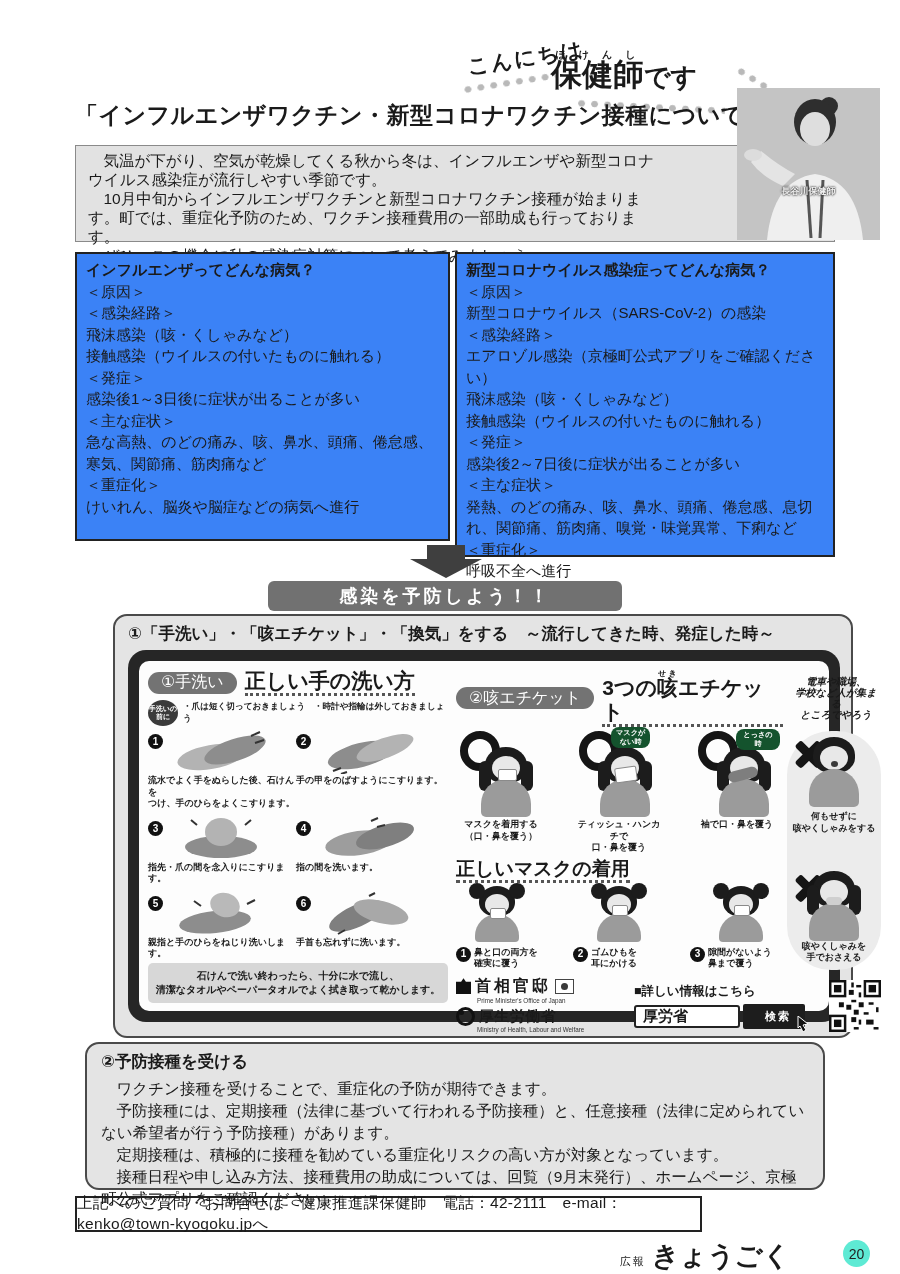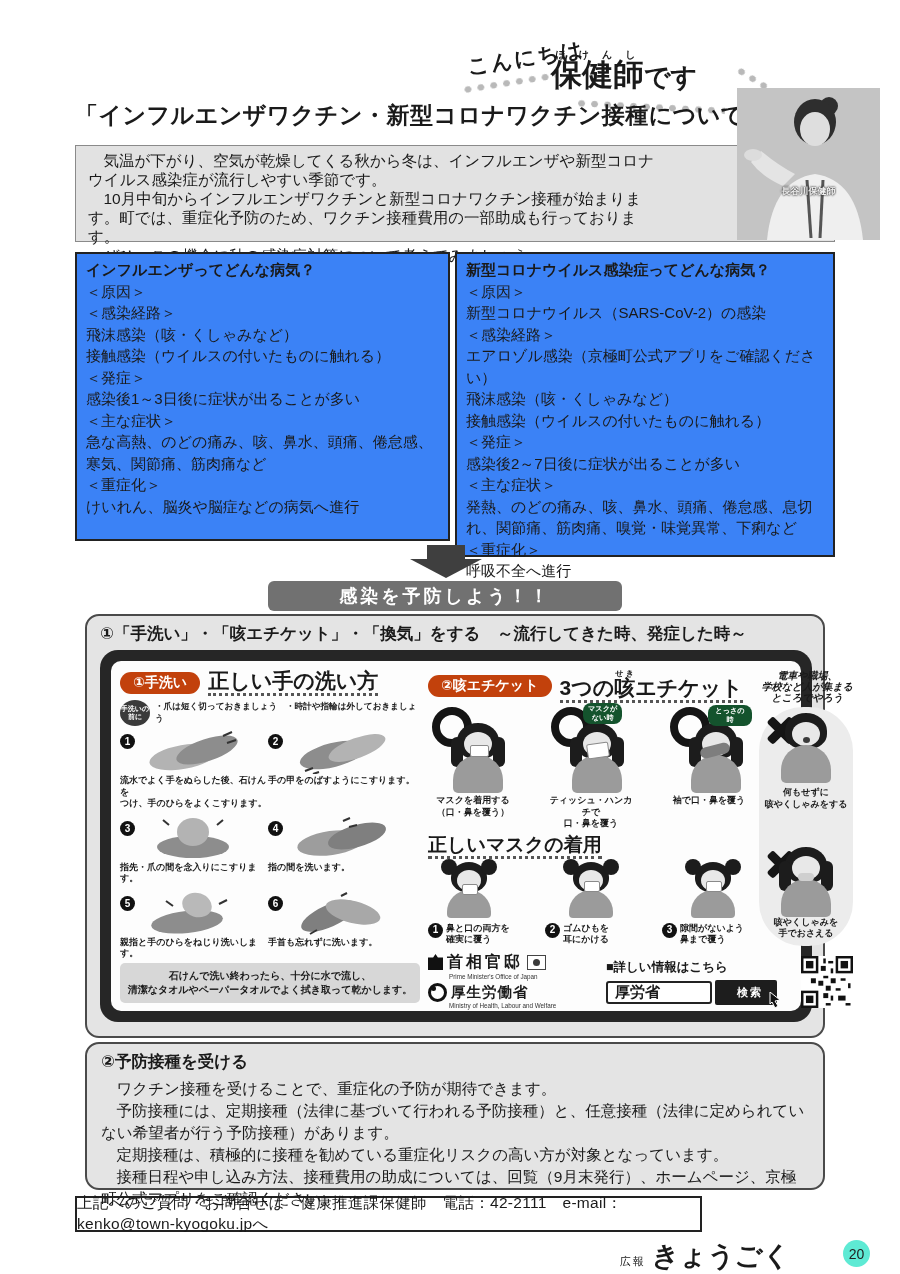--- a/index.html
+++ b/index.html
@@ -42,33 +42,33 @@
   
   .arrow-stem{position:absolute;left:427px;top:545px;width:38px;height:15px;background:#3f3f3f;}
   .arrow-head{position:absolute;left:410px;top:559px;width:0;height:0;
               border-left:36px solid transparent;border-right:36px solid transparent;border-top:19px solid #3f3f3f;}
   .banner{position:absolute;left:268px;top:581px;width:354px;height:30px;background:#717171;border-radius:6px;
           color:#fff;font-size:18px;font-weight:bold;letter-spacing:3px;display:flex;align-items:center;justify-content:center;}
 
   
   .sec{position:absolute;left:85px;width:740px;background:#e4e4e4;border:2px solid #4a4a4a;border-radius:14px;
        box-sizing:border-box;}
-  .sec1{top:614px;height:424px;padding:7px 13px;}
+  .sec1{top:614px;height:424px;padding:7px 13px;margin-left:28px;}
   .sec2{top:1042px;height:148px;padding:7px 14px;}
   .sec-heading{font-size:16.5px;font-weight:bold;margin:0 0 5px 0;}
   .sec2 p{margin:0;font-size:15.5px;line-height:22px;}
 
   
   .poster{width:712px;height:372px;background:#262626;border-radius:18px;box-sizing:border-box;padding:11px;}
   .poster-inner{width:100%;height:100%;background:#fdfdfd;border-radius:10px;box-sizing:border-box;
                 padding:8px 9px;display:flex;gap:8px;}
   .pcol-left{width:300px;flex:none;display:flex;flex-direction:column;}
   .pcol-right{flex:1;display:flex;flex-direction:column;}
 
-  .badge{background:#c2410c;color:#fff;border-radius:12px;height:22px;padding:0 13px;font-size:14px;font-weight:bold;
+  .badge{background:#737373;color:#fff;border-radius:12px;height:22px;padding:0 13px;font-size:16px;font-weight:normal;
          display:inline-flex;align-items:center;flex:none;}
   .p-title{font-size:21px;font-weight:bold;border-bottom:3px dotted #555;line-height:1.15;align-self:flex-start;}
   .p-title ruby{ruby-position:over}.p-title rt{font-size:8px;font-weight:bold;}
   .hw-header,.ce-header{display:flex;align-items:center;gap:8px;}
 
   .hw-before{display:flex;align-items:center;gap:5px;margin:4px 0 2px 0;}
   .hw-bubble{background:#3a3a3a;color:#fff;border-radius:50%;width:30px;height:26px;font-size:7px;font-weight:bold;
              display:flex;align-items:center;justify-content:center;text-align:center;line-height:8px;flex:none;}
   .hw-notes{font-size:8.6px;font-weight:bold;color:#222;}
 

